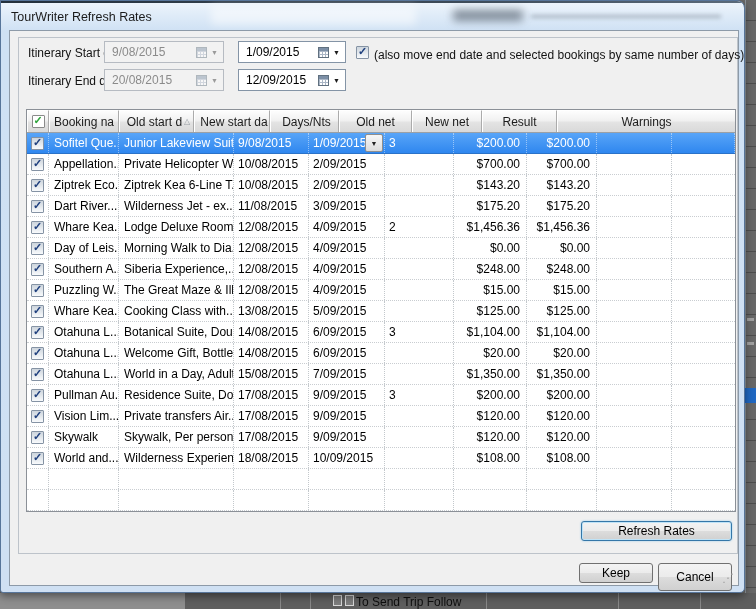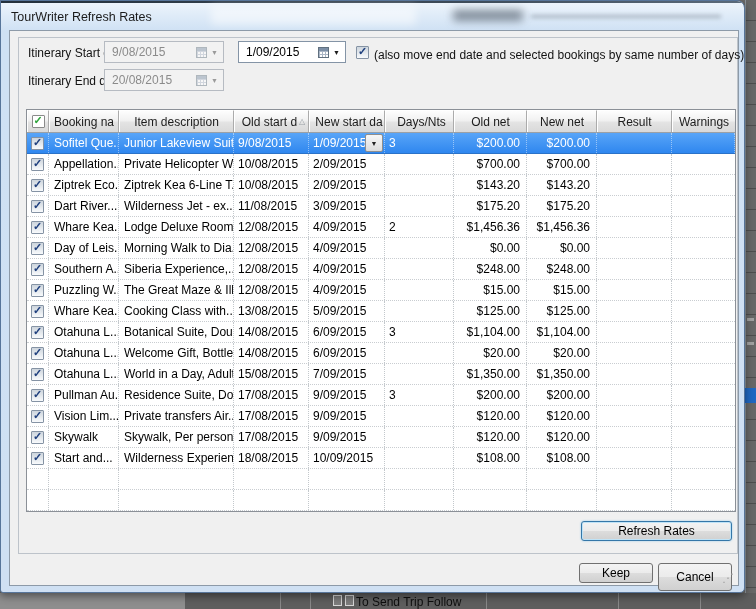--- a/index.html
+++ b/index.html
@@ -139,28 +139,32 @@
     </div>
     <span class="cb checked" style="position:absolute;left:355px;top:45px"></span>
     <span class="caption" style="left:373px;top:47px">(also move end date and selected bookings by same number of days)</span>
 
     <span class="lbl" style="left:27px;top:73px">Itinerary End date</span>
     <div class="dtp disabled" style="left:103px;top:68px;width:120px">
       <span class="val">20/08/2015</span>
       <span class="cal"></span>
       <span class="arrow">▼</span>
     </div>
+    <div class="dtp" style="left:237px;top:68px;width:108px">
+      <span class="val">12/09/2015</span>
+      <span class="cal"></span>
+      <span class="arrow">▼</span>
+    </div>
 
     <div class="grid">
       <div class="ghead">
         <div class="hcell c-check">
             <span class="cb hdr checked"></span>
           </div>
         <div class="hcell c-booking">Booking na</div>
-        <div class="hcell c-item">Item description</div>
         <div class="hcell c-oldstart">
             <span>Old start d</span>
             <span class="sort">△</span>
           </div>
         <div class="hcell c-newstart">New start da</div>
         <div class="hcell c-days">Days/Nts</div>
         <div class="hcell c-oldnet">Old net</div>
         <div class="hcell c-newnet">New net</div>
         <div class="hcell c-result">Result</div>
         <div class="hcell c-warn">Warnings</div>
@@ -418,21 +422,21 @@
     <div class="cell c-days"></div>
     <div class="cell c-oldnet num">$120.00</div>
     <div class="cell c-newnet num">$120.00</div>
     <div class="cell c-result"></div>
     <div class="cell c-warn"></div>
   </div>
           <div class="row">
     <div class="cell c-check">
               <span class="cb checked"></span>
             </div>
-    <div class="cell c-booking txt">Start and...</div>
+    <div class="cell c-booking txt">World and...</div>
     <div class="cell c-item txt">Wilderness Experien...</div>
     <div class="cell c-oldstart">18/08/2015</div>
     <div class="cell c-newstart">
       <span>10/09/2015</span>
 
     </div>
     <div class="cell c-days"></div>
     <div class="cell c-oldnet num">$108.00</div>
     <div class="cell c-newnet num">$108.00</div>
     <div class="cell c-result"></div>

